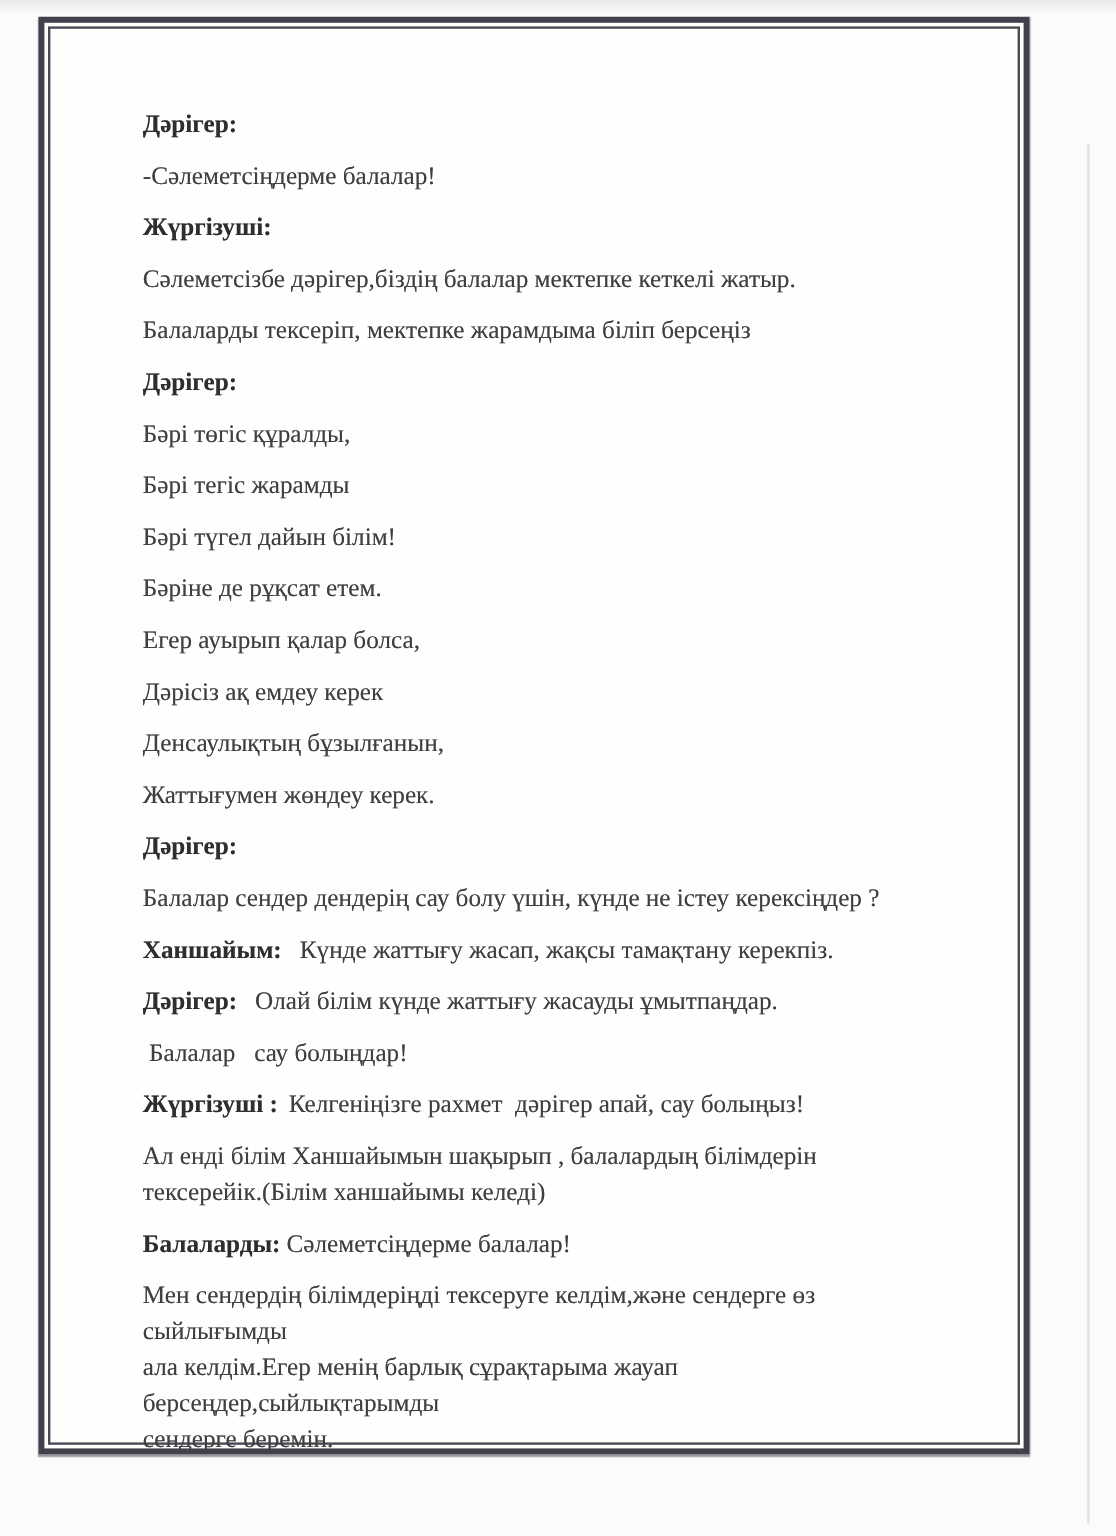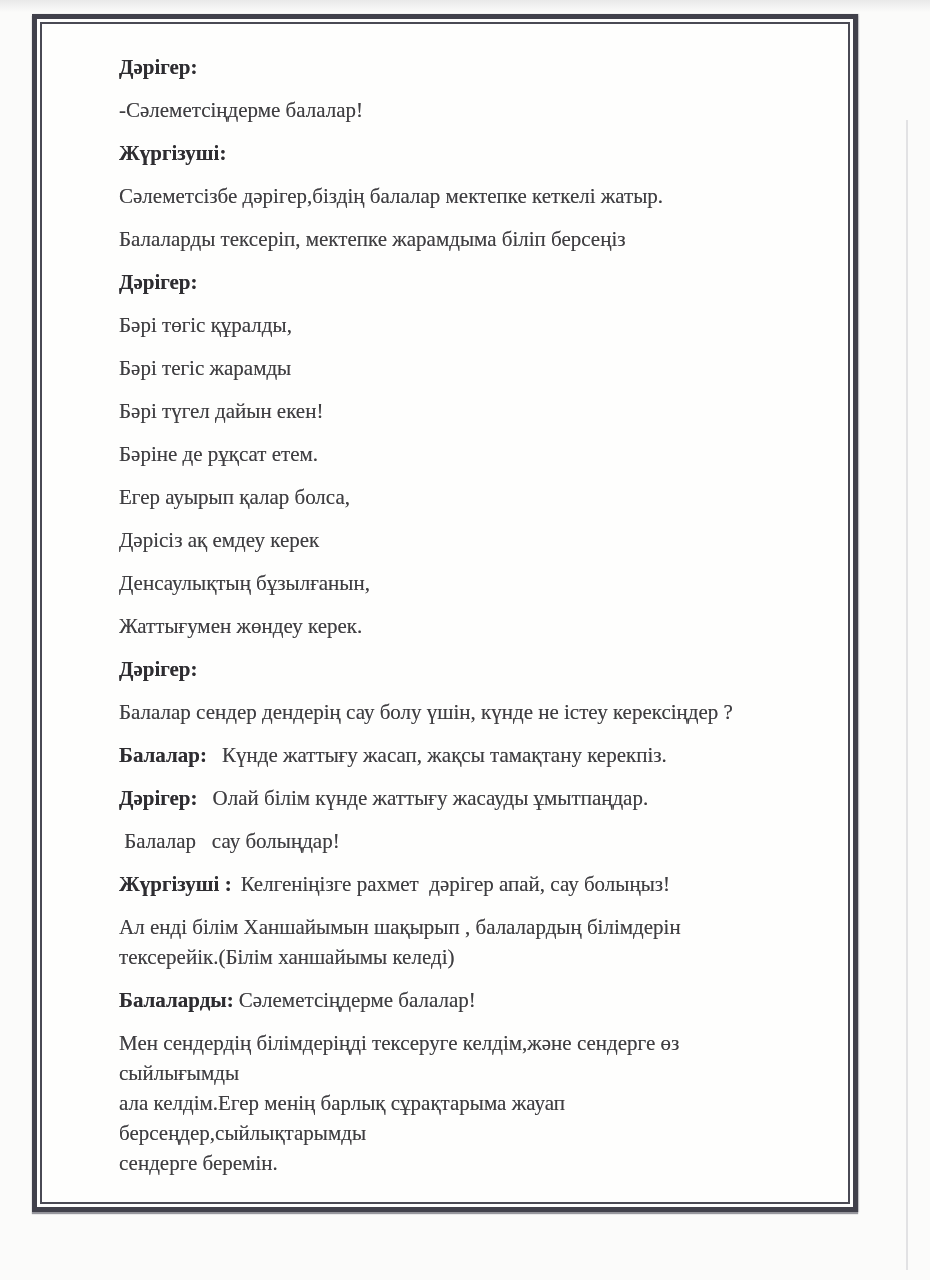--- a/index.html
+++ b/index.html
@@ -31,21 +31,21 @@
     box-shadow: 0 2px 1px rgba(70,70,82,0.55), 1px 0 1px rgba(70,70,82,0.25);
   }
   .frame-inner {
     position: absolute;
     left: 3px; top: 3px; right: 3px; bottom: 3px;
     border: 2px solid #4a4a54;
   }
   .content {
     position: absolute;
     left: 0; top: 0; right: 0; bottom: 0;
-    padding: 28px 70px 0 77px;
+    padding: 64px 70px 0 77px;
     box-sizing: border-box;
   }
   p.dlg {
     margin: 0 0 13px 0;
     font-size: 21px;
     line-height: 30px;
     color: #3f3e41;
     text-shadow: 0 0 0.5px rgba(80,80,85,0.6);
   }
   p.dlg b {
@@ -68,29 +68,29 @@
     <div class="content">
 
       <p class="dlg"><b>Дәрігер:</b><span class="ptext"></span></p>
       <p class="dlg"><b></b><span class="ptext">-Сәлеметсіңдерме балалар!</span></p>
       <p class="dlg"><b>Жүргізуші:</b><span class="ptext"></span></p>
       <p class="dlg"><b></b><span class="ptext">Сәлеметсізбе дәрігер,біздің балалар мектепке кеткелі жатыр.</span></p>
       <p class="dlg"><b></b><span class="ptext">Балаларды тексеріп, мектепке жарамдыма біліп берсеңіз</span></p>
       <p class="dlg"><b>Дәрігер:</b><span class="ptext"></span></p>
       <p class="dlg"><b></b><span class="ptext">Бәрі төгіс құралды,</span></p>
       <p class="dlg"><b></b><span class="ptext">Бәрі тегіс жарамды</span></p>
-      <p class="dlg"><b></b><span class="ptext">Бәрі түгел дайын екен!</span></p>
+      <p class="dlg"><b></b><span class="ptext">Бәрі түгел дайын білім!</span></p>
       <p class="dlg"><b></b><span class="ptext">Бәріне де рұқсат етем.</span></p>
       <p class="dlg"><b></b><span class="ptext">Егер ауырып қалар болса,</span></p>
       <p class="dlg"><b></b><span class="ptext">Дәрісіз ақ емдеу керек</span></p>
       <p class="dlg"><b></b><span class="ptext">Денсаулықтың бұзылғанын,</span></p>
       <p class="dlg"><b></b><span class="ptext">Жаттығумен жөндеу керек.</span></p>
       <p class="dlg"><b>Дәрігер:</b><span class="ptext"></span></p>
       <p class="dlg"><b></b><span class="ptext">Балалар сендер дендерің сау болу үшін, күнде не істеу керексіңдер ?</span></p>
-      <p class="dlg"><b class="gap-lg">Балалар:</b><span class="ptext">Күнде жаттығу жасап, жақсы тамақтану керекпіз.</span></p>
+      <p class="dlg"><b class="gap-lg">Ханшайым:</b><span class="ptext">Күнде жаттығу жасап, жақсы тамақтану керекпіз.</span></p>
       <p class="dlg"><b class="gap-lg">Дәрігер:</b><span class="ptext">Олай білім күнде жаттығу жасауды ұмытпаңдар.</span></p>
       <p class="dlg"><b></b><span class="ptext">&nbsp;Балалар&nbsp;&nbsp; сау болыңдар!</span></p>
       <p class="dlg"><b class="gap-md">Жүргізуші :</b><span class="ptext">Келгеніңізге рахмет&nbsp; дәрігер апай, сау болыңыз!</span></p>
       <p class="dlg"><b></b><span class="ptext">Ал енді білім Ханшайымын шақырып , балалардың білімдерін
 тексерейік.(Білім ханшайымы келеді)</span></p>
       <p class="dlg"><b class="gap-sm">Балаларды:</b><span class="ptext">Сәлеметсіңдерме балалар!</span></p>
       <p class="dlg"><b></b><span class="ptext">Мен сендердің білімдеріңді тексеруге келдім,және сендерге өз сыйлығымды
 ала келдім.Егер менің барлық сұрақтарыма жауап берсеңдер,сыйлықтарымды
 сендерге беремін.</span></p>
 

